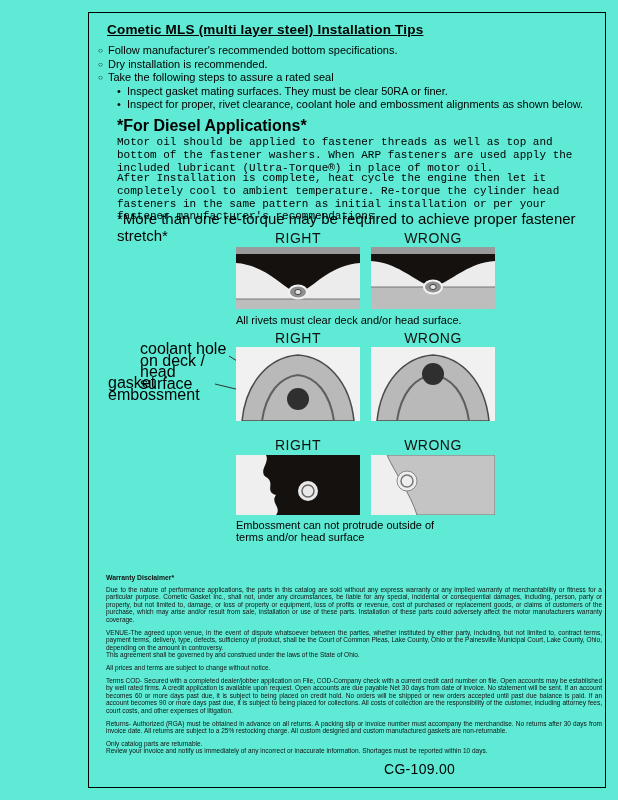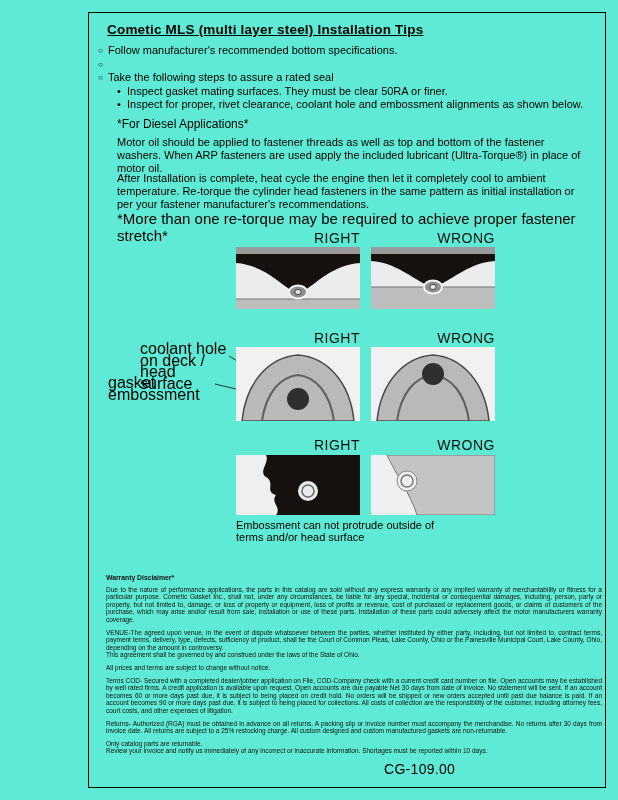--- a/index.html
+++ b/index.html
@@ -11,27 +11,27 @@
 
   .title { left:107px; top:22px; font-size:13.5px; font-weight:bold; text-decoration:underline; letter-spacing:0.2px; }
 
   .bullets { left:98px; top:44px; width:490px; font-size:11px; line-height:13.5px; }
   .b { display:flex; align-items:flex-start; }
   .b .mk { display:inline-block; width:10px; flex:0 0 10px; text-align:left; }
   .mk-circle { font-size:8px; line-height:13.5px; }
   .mk-dot { font-size:11px; line-height:13.5px; }
   .b.sub { margin-left:19px; }
 
-  .diesel-heading { left:117px; top:117px; font-size:12px; font-weight:normal; }
-  .para { left:117px; width:468px; font-size:11px; line-height:12.8px; }
+  .diesel-heading { left:117px; top:117px; font-size:16px; font-weight:bold; }
+  .para { left:117px; width:468px; font-size:11px; line-height:12.8px;font-family:Liberation Mono, monospace; }
   .p1 { top:136px; }
   .p2 { top:172px; }
   .note { top:210px; left:117px; font-size:15px; }
 
-  .colhead { width:124px; text-align:right; font-size:14px; letter-spacing:0.5px; color:#111; }
+  .colhead { width:124px; text-align:center; font-size:14px; letter-spacing:0.5px; color:#111; }
   .panel { width:124px; }
   .caption { font-size:11px; color:#000; }
 
   .fig-label { font-size:16px; line-height:11.5px; color:#000; }
 
   .warranty { left:106px; top:574px; width:496px; font-size:6.5px; line-height:7.6px; color:#111; text-align:justify; }
   .warranty h4 { font-size:6.8px; font-weight:bold; margin-bottom:4px; text-align:left; }
   .warranty p { margin-bottom:5px; }
   .warranty p.prewrap { white-space:pre-line; }
 
@@ -48,20 +48,21 @@
 
   <div class="abs title">Cometic MLS (multi layer steel) Installation Tips</div>
 
   <div class="abs bullets">
     <div class="b">
       <span class="mk mk-circle">○</span>
       <span>Follow manufacturer's recommended bottom specifications.</span>
     </div>
     <div class="b">
       <span class="mk mk-circle">○</span>
+      <span>Dry installation is recommended.</span>
     </div>
     <div class="b">
       <span class="mk mk-circle">○</span>
       <span>Take the following steps to assure a rated seal</span>
     </div>
     <div class="b sub">
       <span class="mk mk-dot">•</span>
       <span>Inspect gasket mating surfaces.  They must be clear 50RA or finer.</span>
     </div>
     <div class="b sub">
@@ -93,20 +94,21 @@
     <svg width="124" height="62" viewBox="0 0 124 62">
       <rect x="0" y="0" width="124" height="62" fill="#ececec"></rect>
       <rect x="0" y="0" width="124" height="7" fill="#9a9a9a"></rect>
       <path d="M0,7 H124 V14 C98,16 84,31 68,38 L56,38 C40,31 26,16 0,14 Z" fill="#15110e"></path>
       <rect x="0" y="40" width="124" height="22" fill="#bdbdbd"></rect>
       <line x1="0" y1="40" x2="124" y2="40" stroke="#777" stroke-width="1"></line>
       <ellipse cx="62" cy="40" rx="9" ry="6.5" fill="#8f8f8f" stroke="#f2f2f2" stroke-width="2"></ellipse>
       <ellipse cx="62" cy="40" rx="3.2" ry="2.6" fill="#e5e5e5" stroke="#444" stroke-width="1"></ellipse>
     </svg>
   </div>
+  <div class="abs caption" style="left:236px; top:314px;">All rivets must clear deck and/or head surface.</div>
 
   <div class="abs colhead" style="left:236px; top:330px;">RIGHT</div>
   <div class="abs colhead" style="left:371px; top:330px;">WRONG</div>
 
   <div class="abs fig-label" style="left:140px; top:343px; width:92px;">coolant hole on deck / head surface</div>
   <div class="abs fig-label" style="left:108px; top:377px; width:100px;">gasket embossment</div>
 
   <svg class="abs overlay" style="left:205px; top:340px;" width="110" height="65" viewBox="0 0 110 65">
     <line x1="24" y1="16" x2="91" y2="57" stroke="#333" stroke-width="1"></line>
     <line x1="10" y1="44" x2="60" y2="56" stroke="#333" stroke-width="1"></line>

